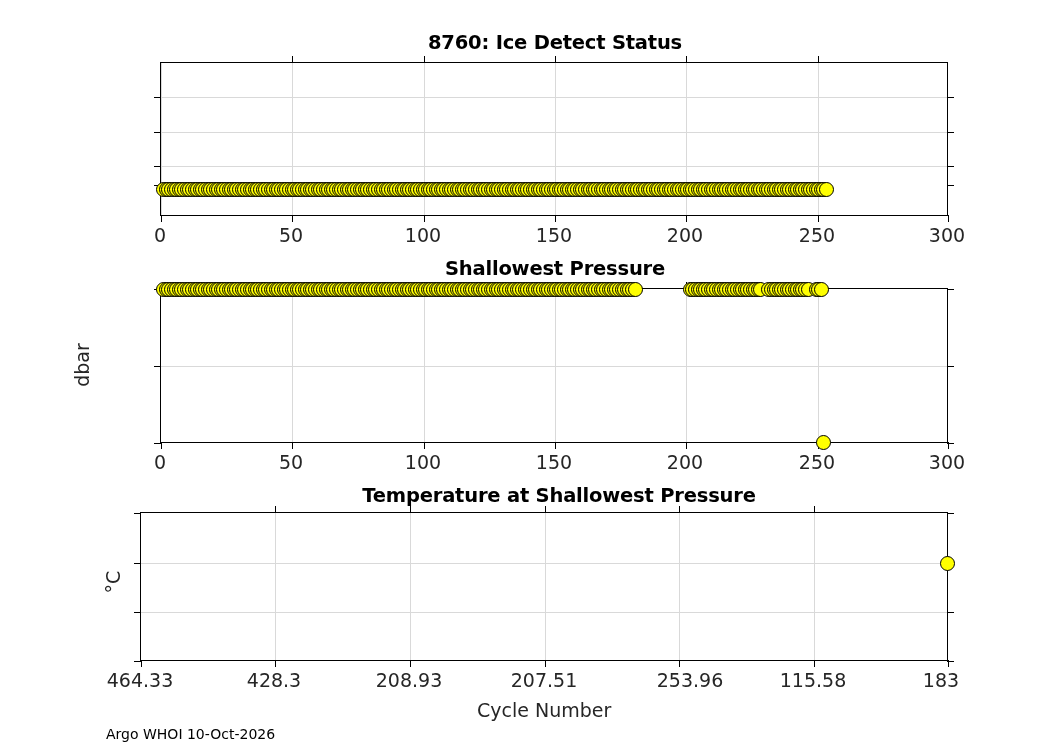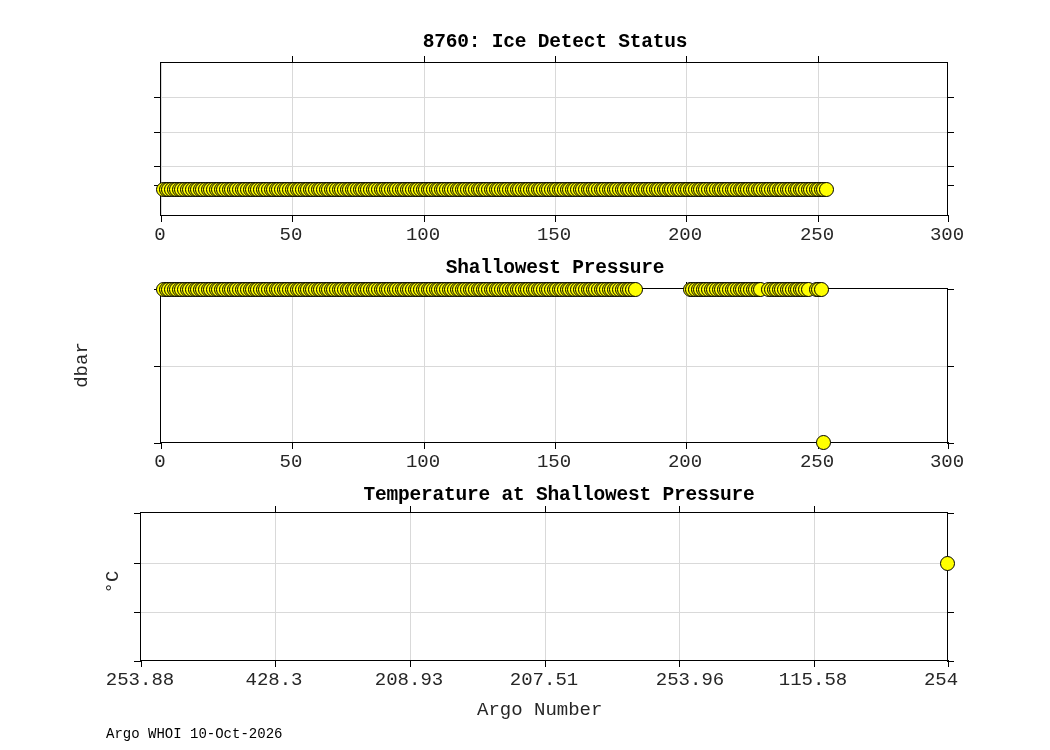--- a/index.html
+++ b/index.html
@@ -1,21 +1,21 @@
 <!DOCTYPE html>
 <html><head>
 <meta charset="utf-8">
 <style>
   html,body{margin:0;padding:0;}
   body{
     width:1050px;height:750px;background:#ffffff;
     font-family:"DejaVu Sans","Liberation Sans",sans-serif;
     overflow:hidden;position:relative;
   }
-  #figure{position:absolute;inset:0;font-family:Liberation Mono, monospace;}
+  #figure{position:absolute;inset:0;}
 
   .panel{position:absolute;}
   .axes{
     position:absolute;
     border:1.4px solid #000;
     background:#fff;
     box-sizing:border-box;
   }
   .gridline{
     position:absolute;left:0;right:0;height:1px;
@@ -699,26 +699,26 @@
       <div class="tick-x-t" style="left:538px;"></div>
       <div class="tick-x-t" style="left:673px;"></div>
 
       <div id="ax3-data">
           <div class="marker" style="left: 806px; top: 50.225px;"></div>
         </div>
     </div>
 
     <div class="axis-name rot" style="left:113px;top:582px;">°C</div>
 
-    <div class="xlab" style="left:140px;top:669px;">253.88</div>
+    <div class="xlab" style="left:140px;top:669px;">464.33</div>
     <div class="xlab" style="left:274px;top:669px;">428.3</div>
     <div class="xlab" style="left:409px;top:669px;">208.93</div>
     <div class="xlab" style="left:544px;top:669px;">207.51</div>
     <div class="xlab" style="left:690px;top:669px;">253.96</div>
     <div class="xlab" style="left:813px;top:669px;">115.58</div>
-    <div class="xlab" style="left:941px;top:669px;">254</div>
-
-    <div class="axis-name" style="left:477px;top:699px;">Argo Number</div>
+    <div class="xlab" style="left:941px;top:669px;">183</div>
+
+    <div class="axis-name" style="left:477px;top:699px;">Cycle Number</div>
   </div>
 
   <div class="footer" style="left:106px;top:726px;">Argo WHOI 10-Oct-2026</div>
 
 </div>
 
 </body></html>

